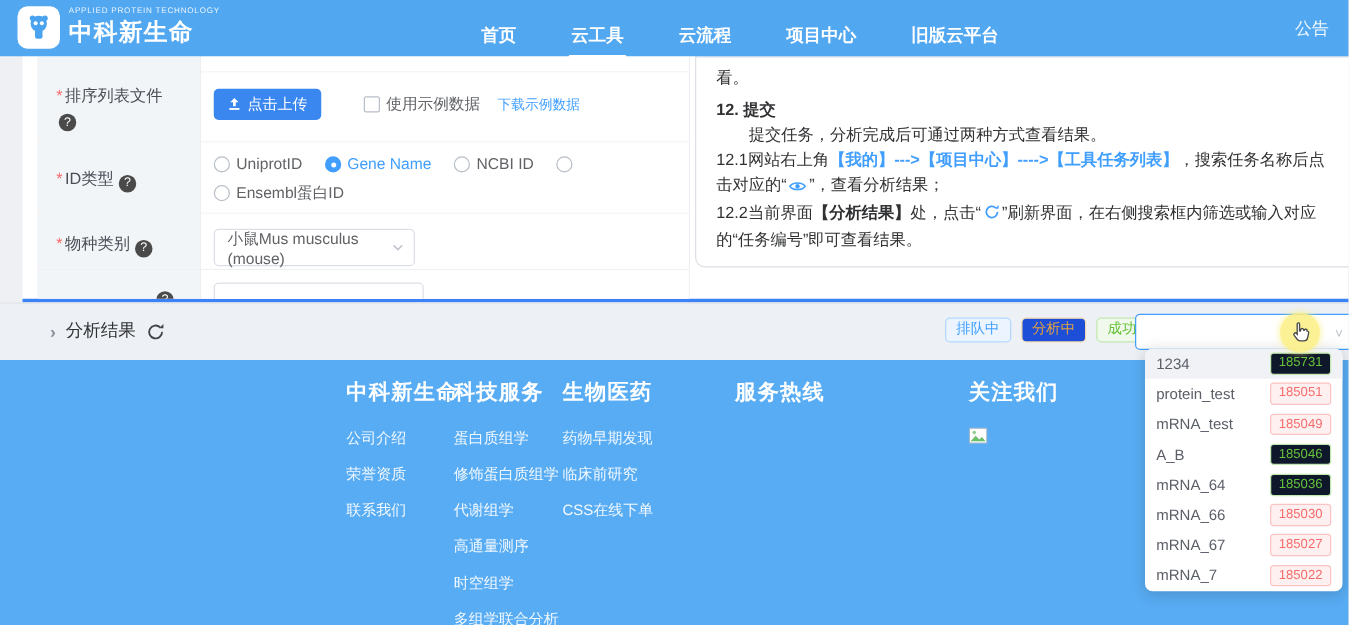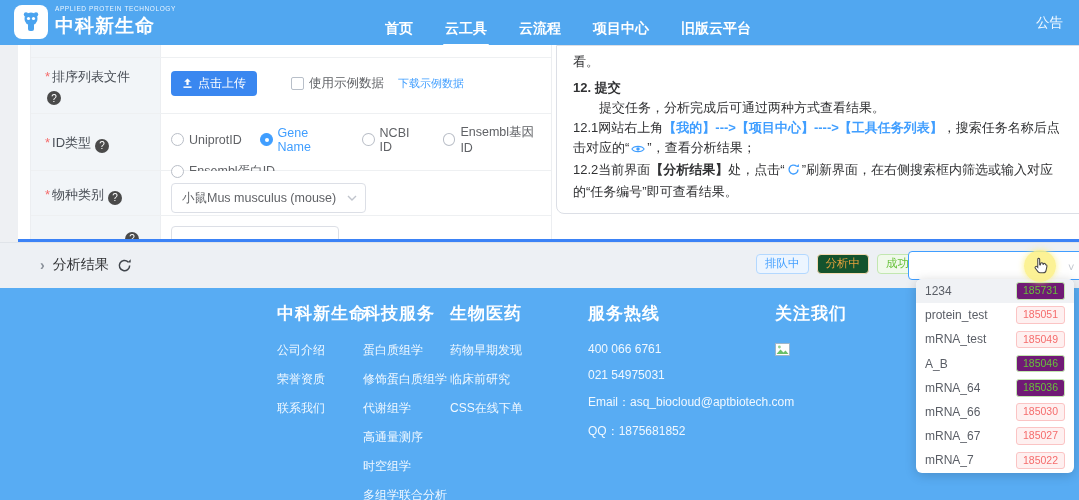--- a/index.html
+++ b/index.html
@@ -6,21 +6,21 @@
   body { font-family:"Liberation Sans","DejaVu Sans",sans-serif; background:#dfe3e8; }
   #app { position:relative; width:1079px; height:500px; background:#eef0f3; overflow:hidden; }
 
   
   .header { position:absolute; left:0; top:0; width:100%; height:45px; background:#51a7f0; z-index:30; }
   .logo { position:absolute; left:14px; top:5px; display:flex; align-items:center; gap:7px; }
   .logo-box { width:34px; height:34px; background:#ffffff; border-radius:8px; display:flex; align-items:center; justify-content:center; }
   .logo-texts { display:flex; flex-direction:column; }
   .logo-tagline { color:#e9f5ff; font-size:6.5px; letter-spacing:.6px; margin-bottom:1px; }
   .logo-title { color:#ffffff; font-size:19px; font-weight:bold; letter-spacing:1px; }
-  .nav { position:absolute; left:385px; top:0; height:57px; display:flex; align-items:center; gap:32px; }
+  .nav { position:absolute; left:385px; top:0; height:57px; display:flex; align-items:center; gap:44px; }
   .nav-item { color:#ffffff; font-size:14px; font-weight:bold; cursor:pointer; position:relative; padding:4px 0; }
   .nav-item.active::after { content:""; position:absolute; left:-2px; right:-2px; bottom:-4px; height:2px; background:#ffffff; border-radius:1px; }
   .announce { position:absolute; right:16px; top:14px; color:#f2f9ff; font-size:13.5px; cursor:pointer; }
 
   
   .main-card { position:absolute; left:18px; top:45px; right:0; height:197px; background:#ffffff; border-bottom:3px solid #3b82f6; overflow:hidden; }
   .form-table { position:absolute; left:12px; top:0; width:522px; height:197px; border-left:1px solid #eceef1; border-right:1px solid #eceef1; }
   .frow { display:flex; border-top:1px solid #eef0f2; }
   .frow:first-child { border-top:none; }
   .fr0 { height:12px; }
@@ -41,21 +41,21 @@
   .checkbox-wrap { display:flex; align-items:center; gap:5px; font-size:12.5px; color:#606266; cursor:pointer;padding-left:20px; }
   .checkbox { width:13px; height:13px; border:1px solid #b8bfc9; border-radius:2px; background:#fff; }
   .link { color:#409eff; font-size:11px; cursor:pointer; text-decoration:none; }
 
   .radio-line { display:flex; align-items:center; gap:18px; margin-bottom:8px; }
   .radio-wrap { display:flex; align-items:center; gap:5px; font-size:12.5px; color:#606266; cursor:pointer; }
   .radio { width:13px; height:13px; border:1px solid #b9bec7; border-radius:50%; background:#fff; position:relative; }
   .radio.checked { background:#409eff; border-color:#409eff; }
   .radio.checked::after { content:""; position:absolute; left:4px; top:4px; width:4px; height:4px; background:#fff; border-radius:50%; }
 
-  .select-box { display:flex; align-items:center; justify-content:space-between; width:195px; height:30px; border:1px solid #dcdfe6; border-radius:4px; padding:0 8px 0 10px; font-size:12.5px; color:#606266; background:#fff; cursor:pointer; margin-top:2px; }
+  .select-box { display:flex; align-items:center; justify-content:space-between; width:161px; height:30px; border:1px solid #dcdfe6; border-radius:4px; padding:0 8px 0 10px; font-size:12.5px; color:#606266; background:#fff; cursor:pointer; margin-top:2px; }
   .text-input { width:168px; height:26px; border:1px solid #dcdfe6; border-radius:4px; background:#fff; font-size:12px; padding:0 8px; color:#606266; }
   .fr4 .fcell-label { padding-top:12px; }
   .fr4 .qicon { margin-left:80px; }
 
   
   .info-card { position:absolute; left:556px; top:45px; width:530px; height:169px; background:#ffffff; border:1px solid #dcdfe6; border-radius:0 0 0 8px; padding:6px 16px; font-size:13px; color:#303133; line-height:20px; overflow:hidden; }
   .info-card p { margin:0; }
   .step-title { font-weight:bold; margin-top:6px !important; }
   .step-intro { text-indent:2em; }
   .blue-strong { color:#409eff; font-weight:bold; }
@@ -64,33 +64,33 @@
 
   
   .results-bar { position:absolute; left:0; top:242px; width:100%; height:46px; background:#edf0f4; border-top:1px solid #e0e4e9; }
   .rb-left { position:absolute; left:40px; top:13px; display:flex; align-items:center; gap:8px; }
   .collapse-arrow { color:#8a9099; font-size:14px; font-weight:bold; cursor:pointer; }
   .rb-title { font-size:14px; color:#303133; }
   .rb-refresh { color:#3f444b; cursor:pointer; display:inline-flex; }
   .rb-badges { position:absolute; left:756px; top:11px; display:flex; gap:8px; }
   .pill { font-size:11.5px; padding:3px 8px; border-radius:4px; border:1px solid transparent; cursor:pointer; line-height:1; }
   .pill.blue   { color:#409eff; background:#ecf5ff; border-color:#b3d8ff; }
-  .pill.orange { color:#e6a23c; background:#14532d; border-color:#f5dab1; }
+  .pill.orange { color:#e6a23c; background:#1d4ed8; border-color:#f5dab1; }
   .pill.green  { color:#67c23a; background:#f0f9eb; border-color:#c2e7b0; }
   .pill.red    { color:#f56c6c; background:#fef0f0; border-color:#fbc4c4; }
   .search-input { position:absolute; left:908px; top:8px; width:178px; height:29px; border:1px solid #409eff; border-radius:4px; background:#fff; font-size:12px; padding:0 22px 0 8px; color:#303133; outline:none; }
   .search-chevron { position:absolute; left:1068px; top:18px; color:#c0c4cc; font-size:11px; pointer-events:none; }
 
   
   .dropdown { position:absolute; left:916px; top:279px; width:158px; height:194px; background:#ffffff; border-radius:6px; box-shadow:0 2px 12px rgba(0,0,0,.18); z-index:40; overflow:hidden; }
   .dd-row { height:24.2px; display:flex; align-items:center; justify-content:space-between; padding:0 9px; cursor:pointer; }
   .dd-row.hovered { background:#f0f2f5; }
   .dd-name { font-size:12px; color:#5a5e66; }
   .tag { font-size:10.5px; padding:1px 6px; border-radius:3px; border:1px solid transparent; line-height:1.3; }
-  .tag.success { color:#67c23a; background:#701a75; border-color:#c2e7b0; }
+  .tag.success { color:#67c23a; background:#0f172a; border-color:#c2e7b0; }
   .tag.fail    { color:#f56c6c; background:#fef0f0; border-color:#fbc4c4; }
 
   
   .footer { position:absolute; left:0; top:288px; width:100%; height:212px; background:#58acf3; }
   .fcol { position:absolute; top:14px; }
   .fcol h3 { color:#ffffff; font-size:17px; font-weight:bold; margin-bottom:17px; letter-spacing:1px; }
   .fcol ul { list-style:none; }
   .fcol li { color:#f0f8ff; font-size:12px; margin-bottom:12px; cursor:pointer; white-space:nowrap; }
   .fcol-1 { left:277px; } .fcol-2 { left:363px; } .fcol-3 { left:450px; } .fcol-4 { left:588px; } .fcol-5 { left:775px; }
 
@@ -172,21 +172,20 @@
             <span class="radio-wrap">
                 <span class="radio checked"></span>
                 <span style="color:#409eff">Gene Name</span>
               </span>
             <span class="radio-wrap">
                 <span class="radio"></span>
                 <span>NCBI ID</span>
               </span>
             <span class="radio-wrap">
                 <span class="radio"></span>
-                <span>Ensembl基因ID</span>
               </span>
           </div>
           <div class="radio-line">
             <span class="radio-wrap">
                 <span class="radio"></span>
                 <span>Ensembl蛋白ID</span>
               </span>
           </div>
         </div>
       </div>
@@ -308,26 +307,20 @@
     <div class="fcol fcol-3">
       <h3>生物医药</h3>
       <ul>
         <li>药物早期发现</li>
         <li>临床前研究</li>
         <li>CSS在线下单</li>
       </ul>
     </div>
     <div class="fcol fcol-4">
       <h3>服务热线</h3>
-      <ul>
-        <li>400 066 6761</li>
-        <li>021 54975031</li>
-        <li>Email：asq_biocloud@aptbiotech.com</li>
-        <li>QQ：1875681852</li>
-      </ul>
     </div>
     <div class="fcol fcol-5">
       <h3>关注我们</h3>
       <span>
         <svg width="15" height="13" viewBox="0 0 15 13">
           <rect x="0.5" y="0.5" width="14" height="12" fill="#fdfdfd" stroke="#9fb6c9"></rect>
           <circle cx="4.4" cy="4" r="1.4" fill="#8fd08f"></circle>
           <path d="M1.5 11 L5.5 6.5 L8.5 9.5 L10.5 7.5 L13.5 11 Z" fill="#6abf69"></path>
         </svg>
       </span>

